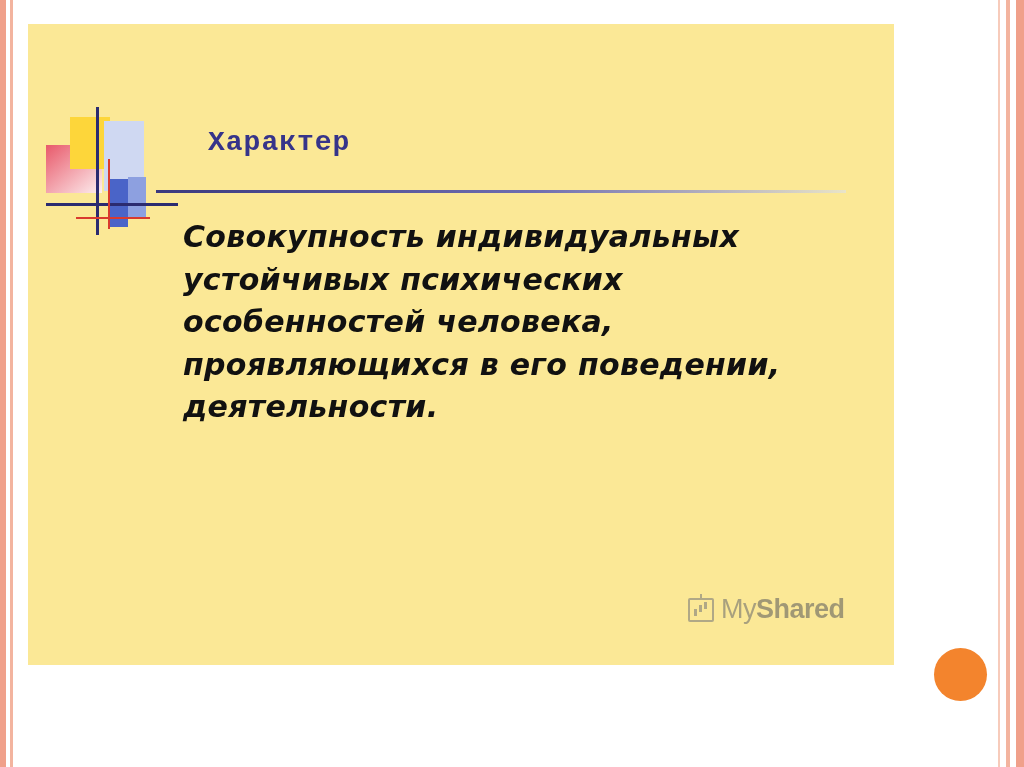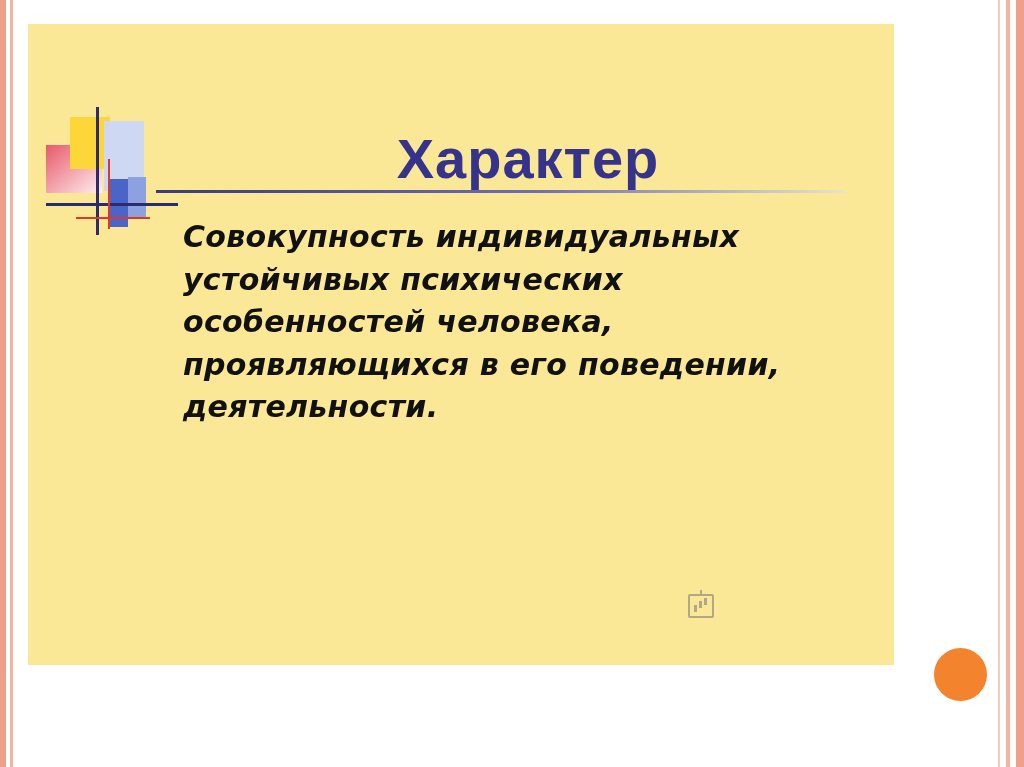--- a/index.html
+++ b/index.html
@@ -122,24 +122,24 @@
     width: 74px; height: 2px;
     background: #d93a2e;
   }
 
   
   .slide-title {
     position: absolute;
     left: 180px;
     top: 104px;
     width: 640px;
-    text-align: center;
-    font-family: Liberation Sans, sans-serif;
+    text-align: left;
+    font-family: Liberation Mono, monospace;
     font-weight: bold;
-    font-size: 56px;
+    font-size: 28px;
     color: #36348a;
     letter-spacing: 1px;
     line-height: 1.1;
   }
   .title-rule {
     position: absolute;
     left: 128px;
     top: 166px;
     width: 690px;
     height: 3px;
@@ -229,15 +229,16 @@
     <div class="lg-sq lg-redline-h"></div>
   </div>
 
   <div class="slide-title">Характер</div>
   <div class="title-rule"></div>
 
   <div class="slide-body">Совокупность индивидуальных устойчивых психических особенностей человека, проявляющихся в его поведении, деятельности.</div>
 
   <div class="watermark">
     <span class="wm-icon"></span>
+    <span class="wm-text"><span>My</span><b>Shared</b></span>
   </div>
 
 </div>
 
 </body></html>

